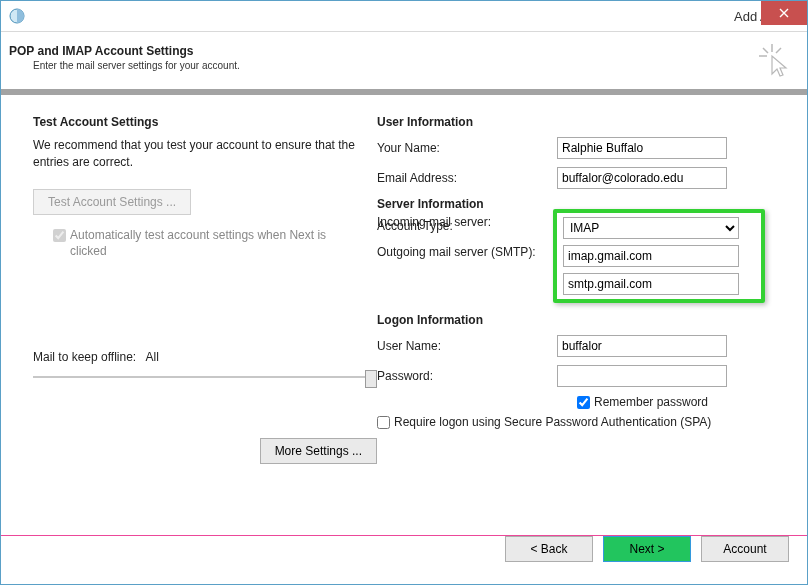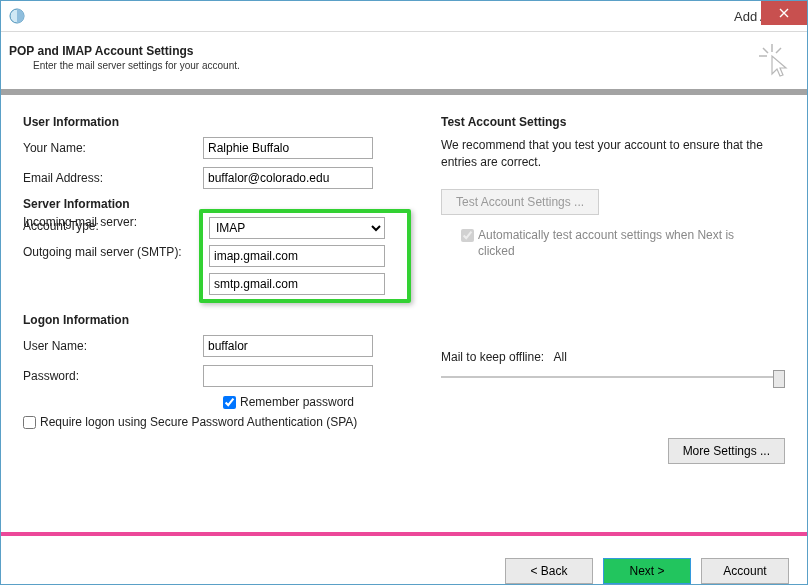--- a/index.html
+++ b/index.html
@@ -29,21 +29,21 @@
   .btn{height:26px;padding:0 14px;border:1px solid #adadad;background:#eaeaea;font:inherit;cursor:pointer}
   .btn:disabled{color:#9a9a9a;background:#f3f3f3;border-color:#cfcfcf}
   .btn.primary{border:1px solid #3399dd;background:#22c55e}
   .slider-wrap{margin-top:34px}
   .slider-label{display:inline-block}
   .slider-val{margin-left:6px}
   .slider-track{position:relative;height:20px;margin-top:4px}
   .slider-track .track{position:absolute;left:0;right:6px;top:8px;height:2px;background:#c7c7c7}
   .slider-track .thumb{position:absolute;right:0;top:2px;width:10px;height:16px;background:#e8e8e8;border:1px solid #9a9a9a}
   .more-row{display:flex;justify-content:flex-end;margin-top:50px}
-  .footer{position:absolute;left:0;right:0;bottom:0;height:48px;border-top:4px solid #ec4899;display:flex;align-items:flex-end;justify-content:flex-end;padding-right:18px;gap:10px}
+  .footer{position:absolute;left:0;right:0;bottom:0;height:48px;border-top:1px solid #ec4899;display:flex;align-items:flex-start;justify-content:flex-end;padding-right:18px;gap:10px}
   .footer .btn{width:88px}
   .spa-row{margin-top:6px}
   svg{display:block}
 </style>
 </head>
 <body>
 
 <div class="window">
 
   <div class="titlebar">
@@ -71,20 +71,43 @@
             <line x1="0" y1="12" x2="8" y2="12"></line>
             <line x1="4" y1="4" x2="9" y2="9"></line>
             <line x1="22" y1="4" x2="17" y2="9"></line>
           </g>
           <path d="M13 12l0 18 5-5 3 7 3-1-3-7 6 0z" fill="#fff" stroke="#b8b8b8" stroke-width="1.2"></path>
         </svg>
     </span>
   </div>
 
   <div class="body">
+
+    <div class="col right">
+      <div class="section-title">Test Account Settings</div>
+      <div style="line-height:1.4;margin-bottom:18px">We recommend that you test your account to ensure that the entries are correct.</div>
+      <button class="btn" disabled="">Test Account Settings ...</button>
+      <div class="chk-row" style="margin:12px 0 0 20px;align-items:flex-start">
+        <input type="checkbox" checked="" disabled="" style="margin-top: 2px;">
+        <span style="color:#888;max-width:280px;line-height:1.4">Automatically test account settings when Next is clicked</span>
+      </div>
+
+      <div class="slider-wrap" style="margin-top:90px">
+        <span class="slider-label">Mail to keep offline:</span>
+        <span class="slider-val">All</span>
+        <div class="slider-track">
+          <div class="track"></div>
+          <div class="thumb"></div>
+        </div>
+      </div>
+
+      <div class="more-row">
+        <button class="btn">More Settings ...</button>
+      </div>
+    </div>
 
     <div class="col left">
       <div class="section-title">User Information</div>
       <div class="row">
         <label>Your Name:</label>
         <input class="txt" type="text" value="Ralphie Buffalo" style="">
       </div>
       <div class="row">
         <label>Email Address:</label>
         <input class="txt" type="text" value="buffalor@colorado.edu" style="">
@@ -119,43 +142,20 @@
       <div class="chk-row" style="margin-left:200px">
         <input type="checkbox" checked="" style="">
         <span>Remember password</span>
       </div>
       <div class="chk-row spa-row">
         <input type="checkbox" style="">
         <span>Require logon using Secure Password Authentication (SPA)</span>
       </div>
     </div>
 
-    <div class="col right">
-      <div class="section-title">Test Account Settings</div>
-      <div style="line-height:1.4;margin-bottom:18px">We recommend that you test your account to ensure that the entries are correct.</div>
-      <button class="btn" disabled="">Test Account Settings ...</button>
-      <div class="chk-row" style="margin:12px 0 0 20px;align-items:flex-start">
-        <input type="checkbox" checked="" disabled="" style="margin-top: 2px;">
-        <span style="color:#888;max-width:280px;line-height:1.4">Automatically test account settings when Next is clicked</span>
-      </div>
-
-      <div class="slider-wrap" style="margin-top:90px">
-        <span class="slider-label">Mail to keep offline:</span>
-        <span class="slider-val">All</span>
-        <div class="slider-track">
-          <div class="track"></div>
-          <div class="thumb"></div>
-        </div>
-      </div>
-
-      <div class="more-row">
-        <button class="btn">More Settings ...</button>
-      </div>
-    </div>
-
   </div>
 
   <div class="footer">
     <button class="btn">&lt; Back</button>
     <button class="btn primary">Next &gt;</button>
     <button class="btn">Account</button>
   </div>
 
 </div>
 

